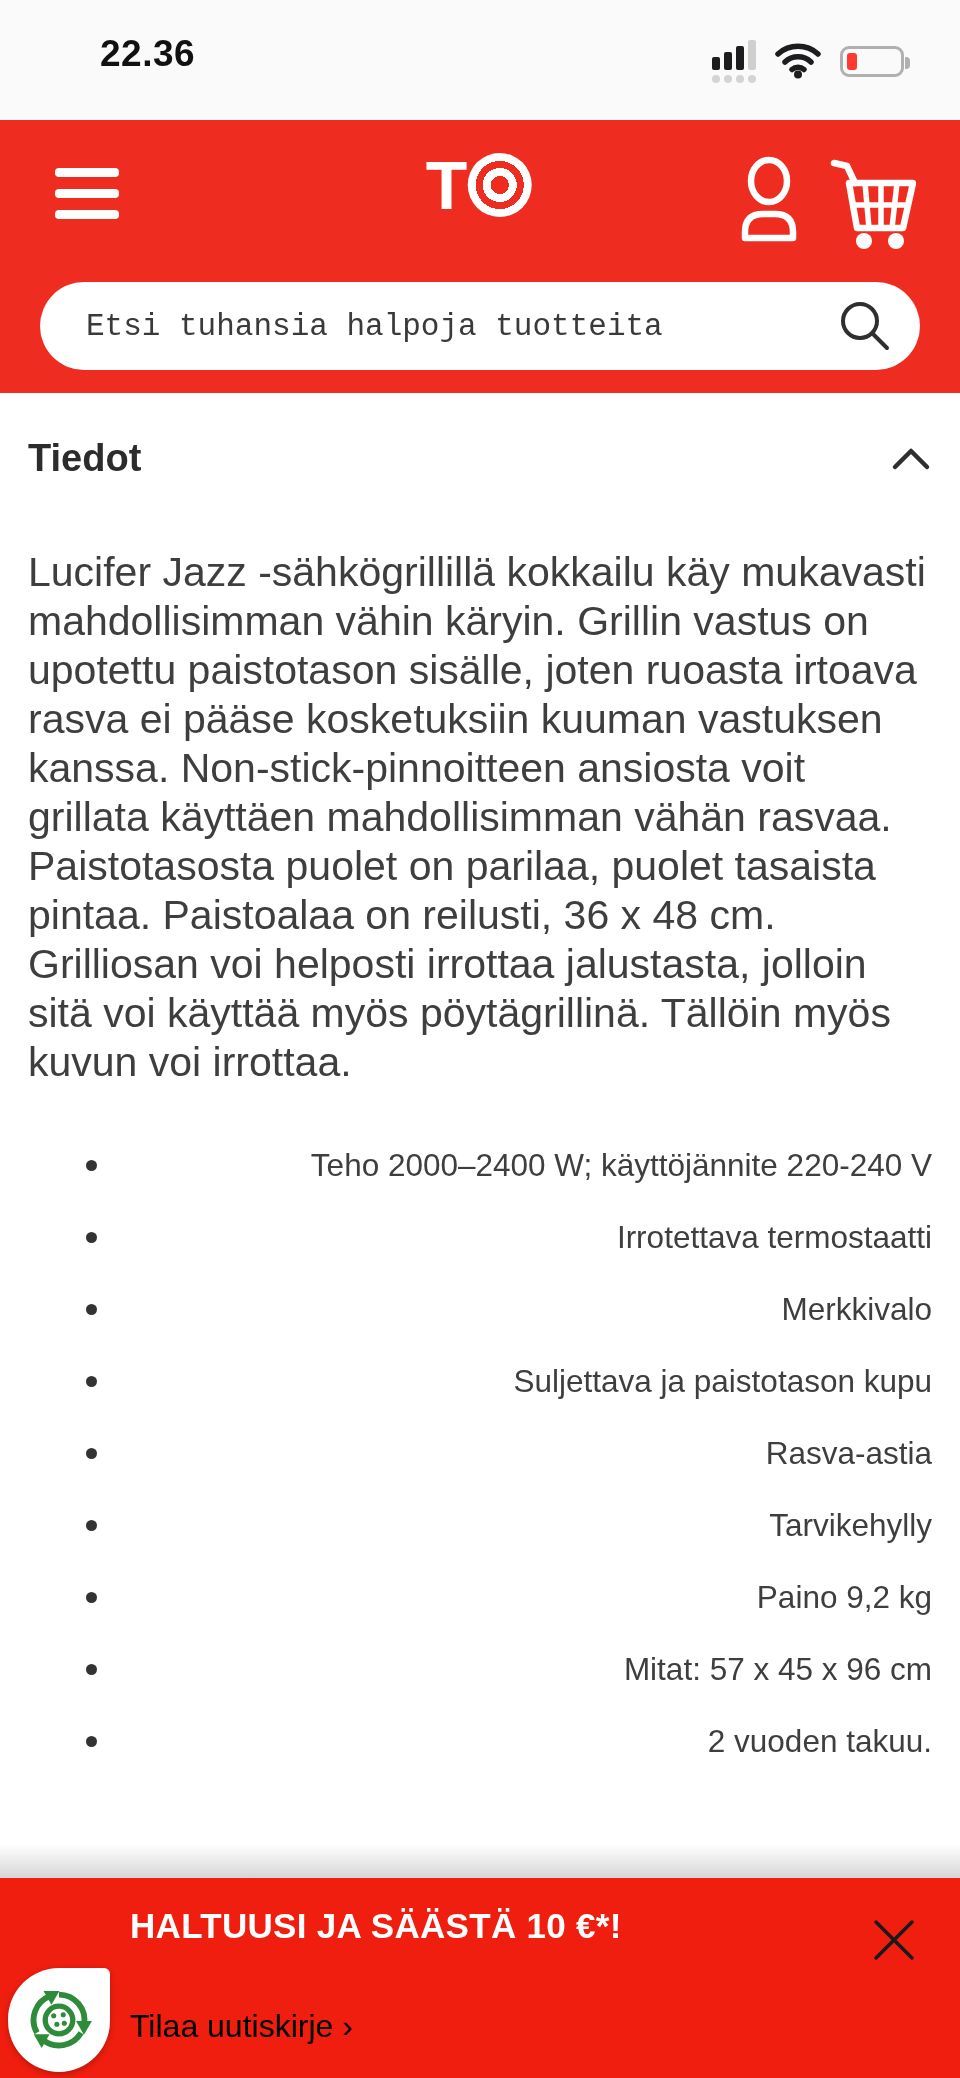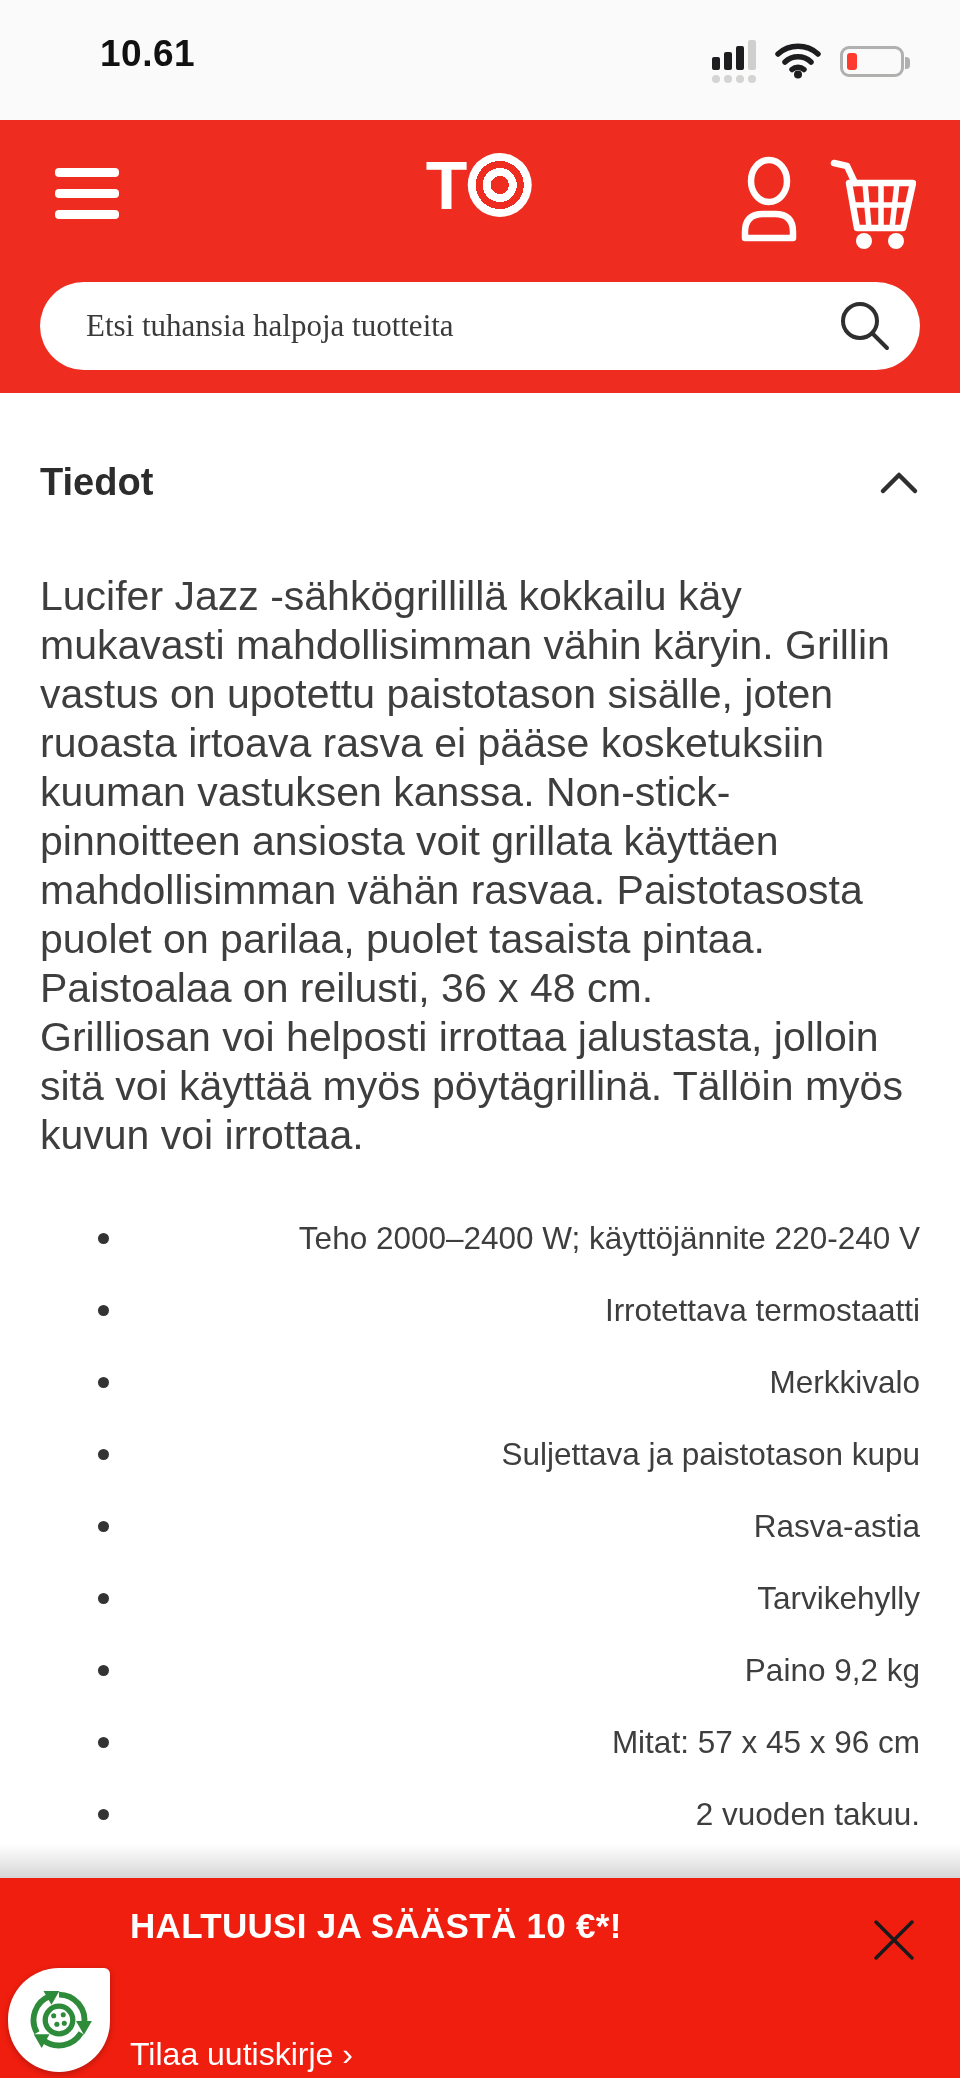--- a/index.html
+++ b/index.html
@@ -25,53 +25,53 @@
   
   .header { position:absolute; top:120px; left:0; width:960px; height:273px; background:#ee2c1f; }
   .hamburger { position:absolute; left:55px; top:48px; width:64px; cursor:pointer; }
   .hamburger i { display:block; width:64px; height:9px; background:#fff; border-radius:4px; margin-bottom:12px; }
   .hamburger i:last-child { margin-bottom:0; }
   .logo { position:absolute; left:50%; top:26px; transform:translateX(-50%); display:flex; align-items:center; color:#fff; font-weight:700; font-size:68px; letter-spacing:-3px; white-space:nowrap; }
   .logo .logo-o { display:inline-block; width:64px; height:64px; margin:0 3px; border-radius:50%;
      background:radial-gradient(circle closest-side, #ee2c1f 0 9px, #ffffff 9px 17px, #ee2c1f 17px 24px, #ffffff 24px 32px); }
   .header-actions { position:absolute; right:44px; top:36px; display:flex; align-items:flex-start; gap:26px; }
   .search-pill { position:absolute; left:40px; right:40px; top:162px; height:88px; background:#ffffff; border-radius:44px; display:flex; align-items:center; }
-  .search-pill input { flex:1; height:100%; border:none; outline:none; background:transparent; padding:0 20px 0 46px; font-family:Liberation Serif, serif; font-size:31px; color:#8b5cf6; }
+  .search-pill input { flex:1; height:100%; border:none; outline:none; background:transparent; padding:0 20px 0 46px; font-family:Liberation Mono, monospace; font-size:31px; color:#8b5cf6; }
   .search-pill input::placeholder { color:#3a3a3a; opacity:1; }
   .search-pill svg { margin-right:28px; flex:0 0 auto; }
 
   
-  .content { position:absolute; top:414px; left:0; width:960px; padding:0 40px; }
+  .content { position:absolute; top:390px; left:0; width:960px; padding:0 28px; }
   .section-header { display:flex; justify-content:space-between; align-items:center; margin-top:47px; }
   .section-title { font-size:38px; font-weight:700; color:#2c2c2c; }
   .desc p { font-size:41px; line-height:49px; color:#3e3e3e; }
   .desc .p1 { margin-top:68px; }
   .desc .p2 { }
   .desc ul { margin-top:54px; list-style:none; padding-left:100px;text-align:right; }
   .desc li { position:relative; font-size:31.5px; line-height:49px; color:#3e3e3e; margin-bottom:23px; }
   .desc li::before { content:""; position:absolute; left:-42px; top:19px; width:11px; height:11px; border-radius:50%; background:#333; }
 
   
   .scroll-shadow { position:absolute; left:0; top:1844px; width:960px; height:34px;
      background:linear-gradient(to bottom, rgba(0,0,0,0), rgba(0,0,0,0.16)); }
   .banner { position:absolute; left:0; top:1878px; width:960px; height:200px; background:#f01e0f; color:#fff; }
   .banner-headline { position:absolute; left:130px; top:26px; font-size:35px; font-weight:700; line-height:44px; letter-spacing:0.3px; }
-  .banner-link { position:absolute; left:130px; top:130px; font-size:32px; color:#ffffff; text-decoration:none; cursor:pointer;margin-top:28px; }
+  .banner-link { position:absolute; left:130px; top:130px; font-size:32px; color:#000000; text-decoration:none; cursor:pointer; }
   .banner-close { position:absolute; right:40px; top:36px; width:52px; height:52px; cursor:pointer; }
   .cookie-blob { position:absolute; left:8px; top:90px; width:102px; height:104px; background:#ffffff;
      border-radius:52px 6px 52px 52px; display:flex; align-items:center; justify-content:center; cursor:pointer;
      box-shadow:0 2px 6px rgba(0,0,0,0.25); }
 </style>
 </head>
 <body>
 
 <div class="page">
 
   <div class="status-bar">
-    <span class="status-time">10.61</span>
+    <span class="status-time">22.36</span>
     <div class="status-icons">
       <span class="cell-wrap">
         <span class="cell-bars">
             <i></i>
             <i></i>
             <i></i>
             <i></i>
           </span>
         <span class="cell-dots">
             <i></i>

